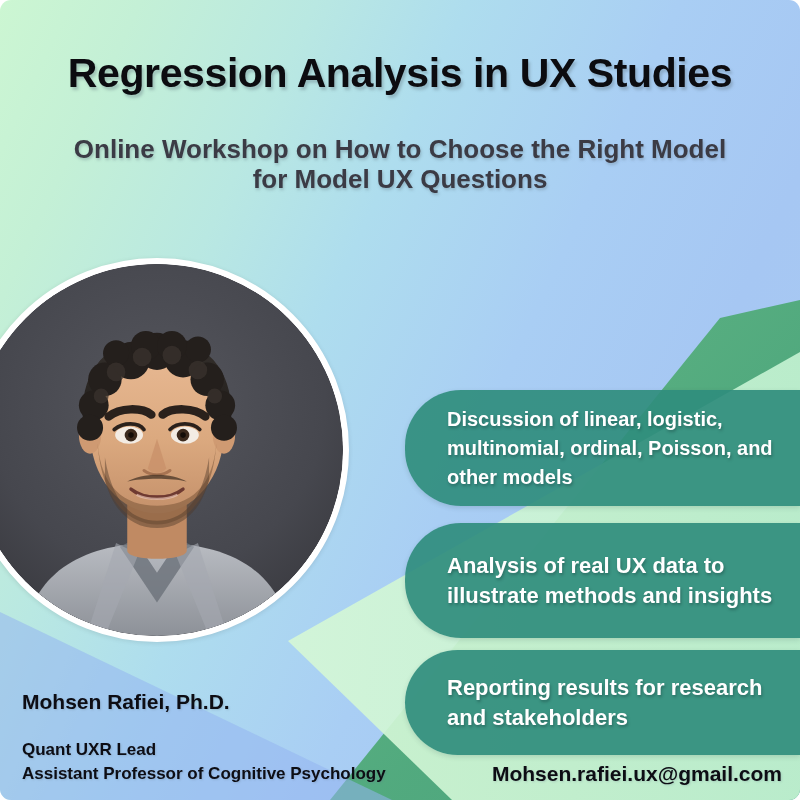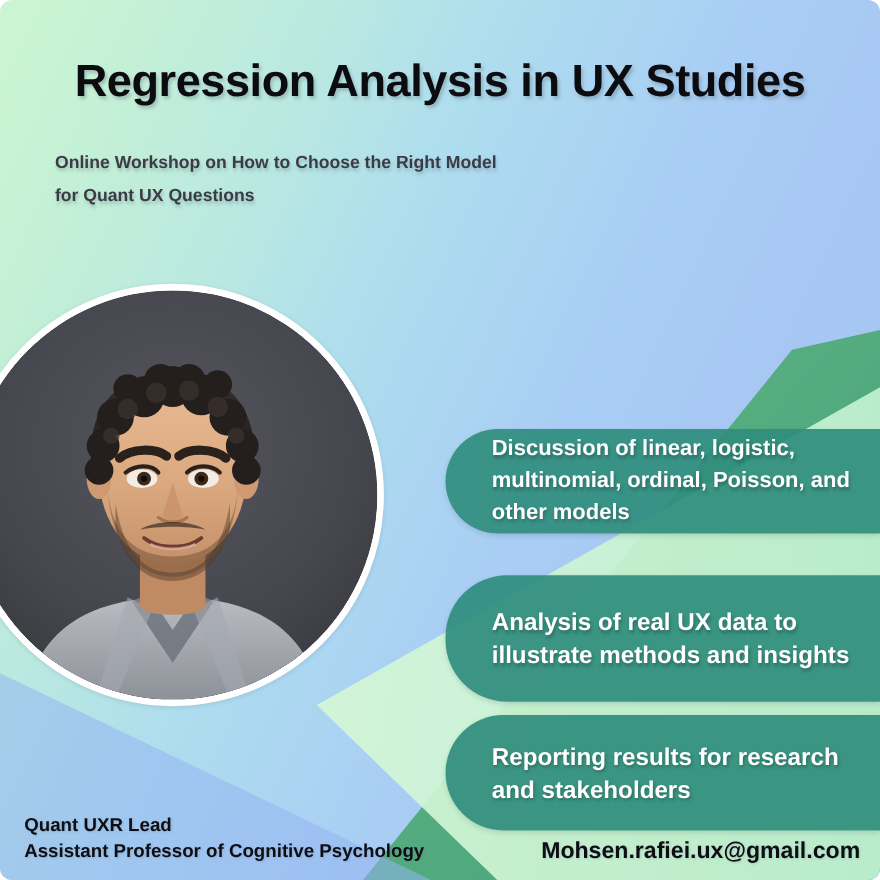--- a/index.html
+++ b/index.html
@@ -74,21 +74,22 @@
     color: #0c0c10;
     letter-spacing: -0.4px;
     text-shadow: 2px 3px 3px rgba(90,110,120,0.35);
     white-space: nowrap;
   }
   .subtitle {
     position: absolute;
     left: 50px;
     right: 50px;
     top: 134px;
-    font-size: 16px;
+    text-align: center;
+    font-size: 26px;
     line-height: 30px;
     font-weight: bold;
     color: #3b3b45;
     text-shadow: 1px 2px 3px rgba(90,110,120,0.35);
   }
 
   
   .card {
     position: absolute;
     right: 0;
@@ -103,21 +104,21 @@
     box-shadow: 0 2px 5px rgba(40,70,70,0.16);
   }
   .card-text {
     color: #ffffff;
     font-weight: bold;
     font-size: 21px;
     line-height: 30px;
     text-shadow: 1px 2px 3px rgba(20,50,50,0.40);
   }
   #card-0 { left: 405px; top: 273px; height: 105px; }
-  #card-1 { left: 405px; top: 390px; height: 95px; }
+  #card-1 { left: 405px; top: 390px; height: 116px; }
   #card-2 { left: 405px; top: 523px; height: 115px; }
   #card-3 { left: 405px; top: 650px; height: 105px; }
   #card-2 .card-text, #card-3 .card-text { font-size: 22px; }
   #card-1 .card-text { font-size: 20px; line-height: 29px; }
 
   
   .person-name {
     position: absolute;
     left: 22px;
     top: 690px;
@@ -168,21 +169,21 @@
 
     <polygon points="288,641 800,352 800,800 452,800" fill="url(#mintWedgeGrad)" opacity="0.92"></polygon>
 
     <polygon points="0,612 392,800 0,800" fill="#93b5f0" opacity="0.55"></polygon>
   </svg>
 
   <div class="title">Regression Analysis in UX Studies</div>
 
   <div class="subtitle">
     <div>Online Workshop on How to Choose the Right Model</div>
-    <div>for Quant UX Questions</div>
+    <div>for Model UX Questions</div>
   </div>
 
   <div class="portrait-wrap">
     <div class="portrait-inner">
       <svg class="portrait-svg" viewBox="0 0 200 200" preserveAspectRatio="xMidYMid slice">
         <defs>
           <radialGradient id="bgStudio" cx="50%" cy="38%" r="75%">
             <stop offset="0%" stop-color="#55565d"></stop>
             <stop offset="60%" stop-color="#46474e"></stop>
             <stop offset="100%" stop-color="#343439"></stop>
@@ -276,19 +277,20 @@
   <div class="card" id="card-1">
     <span class="card-text">Discussion of linear, logistic, multinomial, ordinal, Poisson, and other models</span>
   </div>
   <div class="card" id="card-3">
     <span class="card-text">Reporting results for research and stakeholders</span>
   </div>
   <div class="card" id="card-2">
     <span class="card-text">Analysis of real UX data to illustrate methods and insights</span>
   </div>
 
+  <div class="person-name">Mohsen Rafiei, Ph.D.</div>
   <div class="person-roles">
     <div>Quant UXR Lead</div>
     <div>Assistant Professor of Cognitive Psychology</div>
   </div>
   <div class="email">Mohsen.rafiei.ux@gmail.com</div>
 
 </div>
 
 </body></html>

